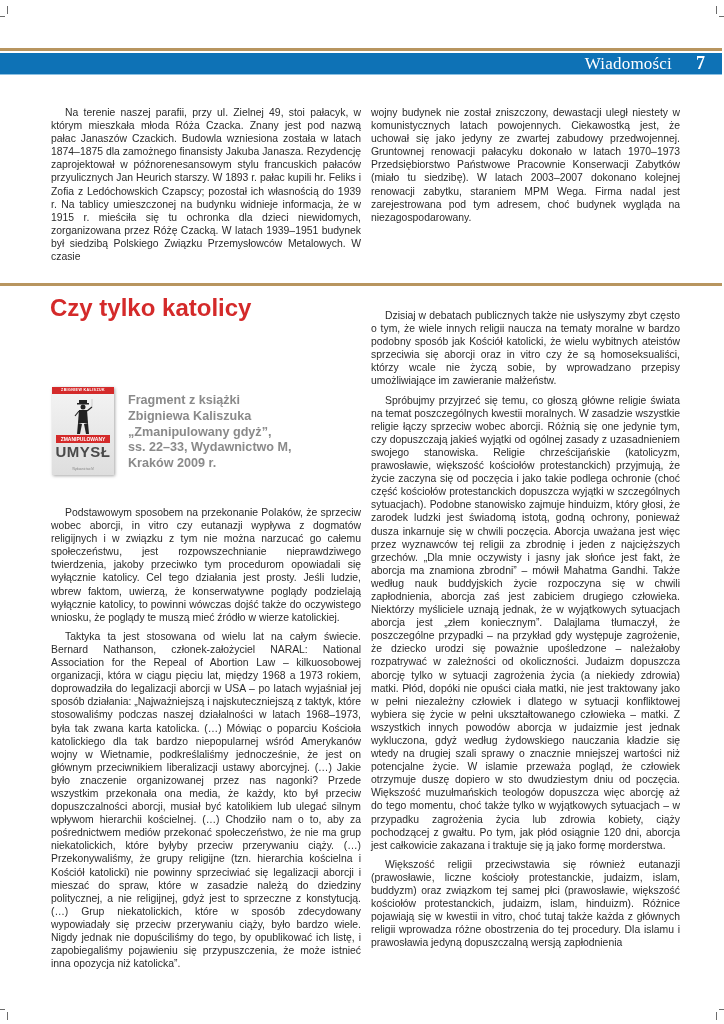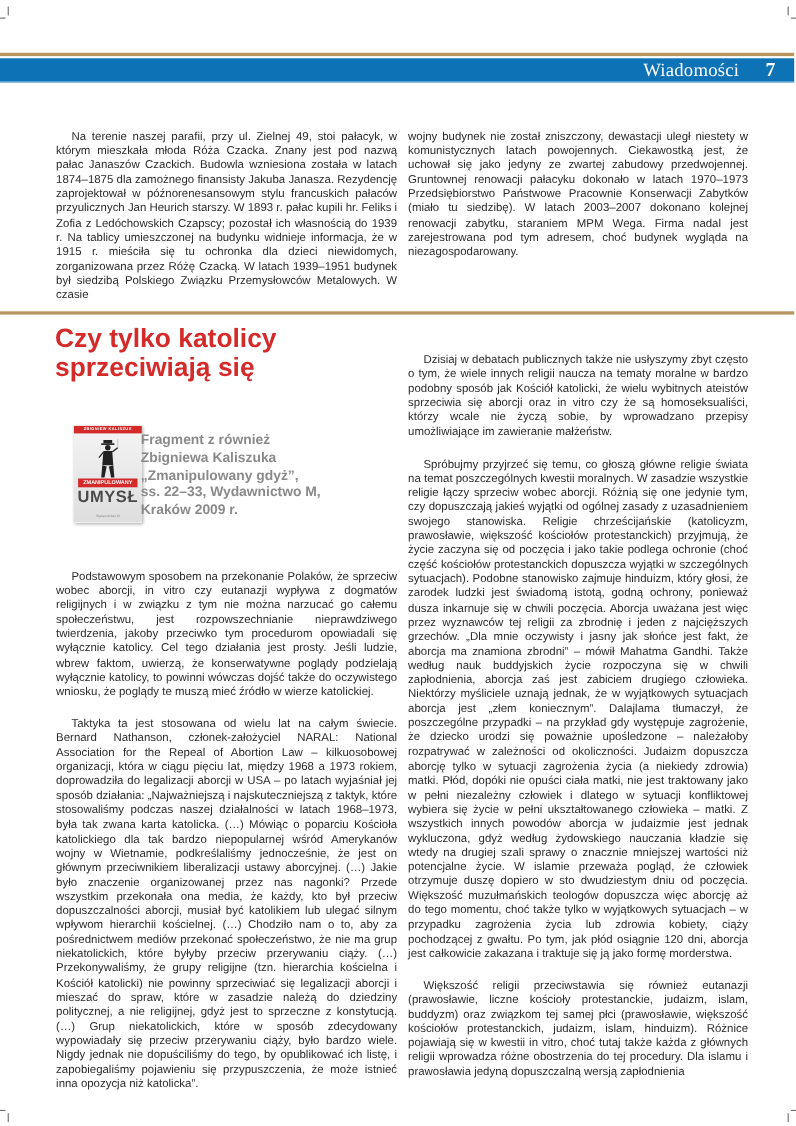--- a/index.html
+++ b/index.html
@@ -6,26 +6,26 @@
   body { width: 724px; height: 1024px; position: relative; overflow: hidden; font-family: "Liberation Sans", "DejaVu Sans", sans-serif; color: #2b2b2b; }
 
   .crop { position: absolute; background: #6b6b6b; }
 
   .gold-line { position: absolute; left: 0; width: 722px; height: 3px; background: #b8955f; }
   .header-bar { position: absolute; left: 0; top: 53px; width: 722px; height: 21px; background: #0e72b6; border-bottom: 1px solid #8bc0e2; }
   .header-title { position: absolute; right: 50px; top: 1px; font-family: "Liberation Serif", "DejaVu Serif", serif; color: #ffffff; font-size: 17px; letter-spacing: 0.2px; }
   .header-page { position: absolute; right: 17px; top: 0px; font-family: "Liberation Serif", "DejaVu Serif", serif; color: #ffffff; font-size: 18px; font-weight: bold; }
 
   .col { position: absolute; font-size: 10.4px; line-height: 13.1px; text-align: justify; color: #2b2b2b; }
-  .col p { margin: 16px 0 6px 0; text-indent: 14px; }
+  .col p { margin: 4px 0 6px 0; text-indent: 14px; }
   .col p.noindent { text-indent: 0; }
 
   .article-title { position: absolute; left: 50px; top: 294px; width: 320px; margin: 0; color: #d42a2a; font-size: 24px; line-height: 27px; font-weight: bold; font-family: Liberation Sans, sans-serif; }
 
-  .book { position: absolute; left: 67px; top: 387px; width: 62px; height: 88px; background: linear-gradient(#f4f4f4, #dedede); box-shadow: 1px 1px 3px rgba(0,0,0,0.35); overflow: hidden; text-decoration: underline; }
+  .book { position: absolute; left: 52px; top: 387px; width: 62px; height: 88px; background: linear-gradient(#f4f4f4, #dedede); box-shadow: 1px 1px 3px rgba(0,0,0,0.35); overflow: hidden; text-decoration: underline; }
   .book-top { position: absolute; left: 0; top: 0; width: 62px; height: 7px; background: #d42a2a; color: #fff; font-size: 3.6px; line-height: 7px; text-align: center; letter-spacing: 0.4px; font-weight: bold; }
   .book-figure { position: absolute; left: 20px; top: 12px; width: 22px; height: 36px; }
   .book-band { position: absolute; left: 4px; top: 48px; width: 54px; height: 8px; background: #d42a2a; color: #fff; font-size: 5px; line-height: 8px; text-align: center; font-weight: bold; }
   .book-word { position: absolute; left: 0; top: 56px; width: 62px; text-align: center; color: #4a4a4a; font-size: 15px; font-weight: bold; letter-spacing: 0.5px; }
   .book-pub { position: absolute; left: 0; top: 80px; width: 62px; text-align: center; color: #888; font-size: 3px; }
 
   .fragment { position: absolute; left: 128px; top: 393px; width: 180px; color: #8a8a8a; font-size: 12.6px; line-height: 15.8px; font-weight: bold; }
   .fragment div { white-space: nowrap; }
 </style>
 </head>
@@ -50,42 +50,41 @@
   <p>Na terenie naszej parafii, przy ul. Zielnej 49, stoi pałacyk, w którym mieszkała młoda Róża Czacka. Znany jest pod nazwą pałac Janaszów Czackich. Budowla wzniesiona została w latach 1874–1875 dla zamożnego finansisty Jakuba Janasza. Rezydencję zaprojektował w późnorenesansowym stylu francuskich pałaców przyulicznych Jan Heurich starszy. W 1893 r. pałac kupili hr. Feliks i Zofia z Ledóchowskich Czapscy; pozostał ich własnością do 1939 r. Na tablicy umieszczonej na budynku widnieje informacja, że w 1915 r. mieściła się tu ochronka dla dzieci niewidomych, zorganizowana przez Różę Czacką. W latach 1939–1951 budynek był siedzibą Polskiego Związku Przemysłowców Metalowych. W czasie</p>
 </div>
 <div class="col" style="left:371px;top:102px;width:309px;">
   <p class="noindent">wojny budynek nie został zniszczony, dewastacji uległ niestety w komunistycznych latach powojennych. Ciekawostką jest, że uchował się jako jedyny ze zwartej zabudowy przedwojennej. Gruntownej renowacji pałacyku dokonało w latach 1970–1973 Przedsiębiorstwo Państwowe Pracownie Konserwacji Zabytków (miało tu siedzibę). W latach 2003–2007 dokonano kolejnej renowacji zabytku, staraniem MPM Wega. Firma nadal jest zarejestrowana pod tym adresem, choć budynek wygląda na niezagospodarowany.</p>
 </div>
 
 <div class="gold-line" style="top:283px;"></div>
 
 <h1 class="article-title">
   <div>Czy tylko katolicy</div>
-  <div>sprzeciwiają się</div>
 </h1>
 
 <div class="book">
   <div class="book-top">ZBIGNIEW KALISZUK</div>
   <svg class="book-figure" viewBox="0 0 22 36">
     <rect x="7" y="1" width="8" height="3" fill="#222"></rect>
     <rect x="5" y="4" width="12" height="1.5" fill="#222"></rect>
     <circle cx="11" cy="8" r="2.5" fill="#222"></circle>
     <path d="M7 11 L15 11 L16 24 L6 24 Z" fill="#222"></path>
     <path d="M6 24 L5 35 L8 35 L10 25 Z M16 24 L17 35 L14 35 L12 25 Z" fill="#222"></path>
     <path d="M15 12 L20 8" stroke="#222" stroke-width="1.2"></path>
     <path d="M7 12 L3 17" stroke="#222" stroke-width="1.2"></path>
     <line x1="20" y1="0" x2="20" y2="8" stroke="#777" stroke-width="0.3"></line>
   </svg>
   <div class="book-band">ZMANIPULOWANY</div>
   <div class="book-word">UMYSŁ</div>
   <div class="book-pub">Wydawnictwo M</div>
 </div>
 
 <div class="fragment">
-  <div>Fragment z również</div>
+  <div>Fragment z książki</div>
   <div>Zbigniewa Kaliszuka</div>
   <div>„Zmanipulowany gdyż”,</div>
   <div>ss. 22–33, Wydawnictwo M,</div>
   <div>Kraków 2009 r.</div>
 </div>
 
 <div class="col" style="left:51px;top:502px;width:310px;">
   <p>Podstawowym sposobem na przekonanie Polaków, że sprzeciw wobec aborcji, in vitro czy eutanazji wypływa z dogmatów religijnych i w związku z tym nie można narzucać go całemu społeczeństwu, jest rozpowszechnianie nieprawdziwego twierdzenia, jakoby przeciwko tym procedurom opowiadali się wyłącznie katolicy. Cel tego działania jest prosty. Jeśli ludzie, wbrew faktom, uwierzą, że konserwatywne poglądy podzielają wyłącznie katolicy, to powinni wówczas dojść także do oczywistego wniosku, że poglądy te muszą mieć źródło w wierze katolickiej.</p>
   <p>Taktyka ta jest stosowana od wielu lat na całym świecie. Bernard Nathanson, członek-założyciel NARAL: National Association for the Repeal of Abortion Law – kilkuosobowej organizacji, która w ciągu pięciu lat, między 1968 a 1973 rokiem, doprowadziła do legalizacji aborcji w USA – po latach wyjaśniał jej sposób działania: „Najważniejszą i najskuteczniejszą z taktyk, które stosowaliśmy podczas naszej działalności w latach 1968–1973, była tak zwana karta katolicka. (…) Mówiąc o poparciu Kościoła katolickiego dla tak bardzo niepopularnej wśród Amerykanów wojny w Wietnamie, podkreślaliśmy jednocześnie, że jest on głównym przeciwnikiem liberalizacji ustawy aborcyjnej. (…) Jakie było znaczenie organizowanej przez nas nagonki? Przede wszystkim przekonała ona media, że każdy, kto był przeciw dopuszczalności aborcji, musiał być katolikiem lub ulegać silnym wpływom hierarchii kościelnej. (…) Chodziło nam o to, aby za pośrednictwem mediów przekonać społeczeństwo, że nie ma grup niekatolickich, które byłyby przeciw przerywaniu ciąży. (…) Przekonywaliśmy, że grupy religijne (tzn. hierarchia kościelna i Kościół katolicki) nie powinny sprzeciwiać się legalizacji aborcji i mieszać do spraw, które w zasadzie należą do dziedziny politycznej, a nie religijnej, gdyż jest to sprzeczne z konstytucją. (…) Grup niekatolickich, które w sposób zdecydowany wypowiadały się przeciw przerywaniu ciąży, było bardzo wiele. Nigdy jednak nie dopuściliśmy do tego, by opublikować ich listę, i zapobiegaliśmy pojawieniu się przypuszczenia, że może istnieć inna opozycja niż katolicka”.</p>
 </div>

